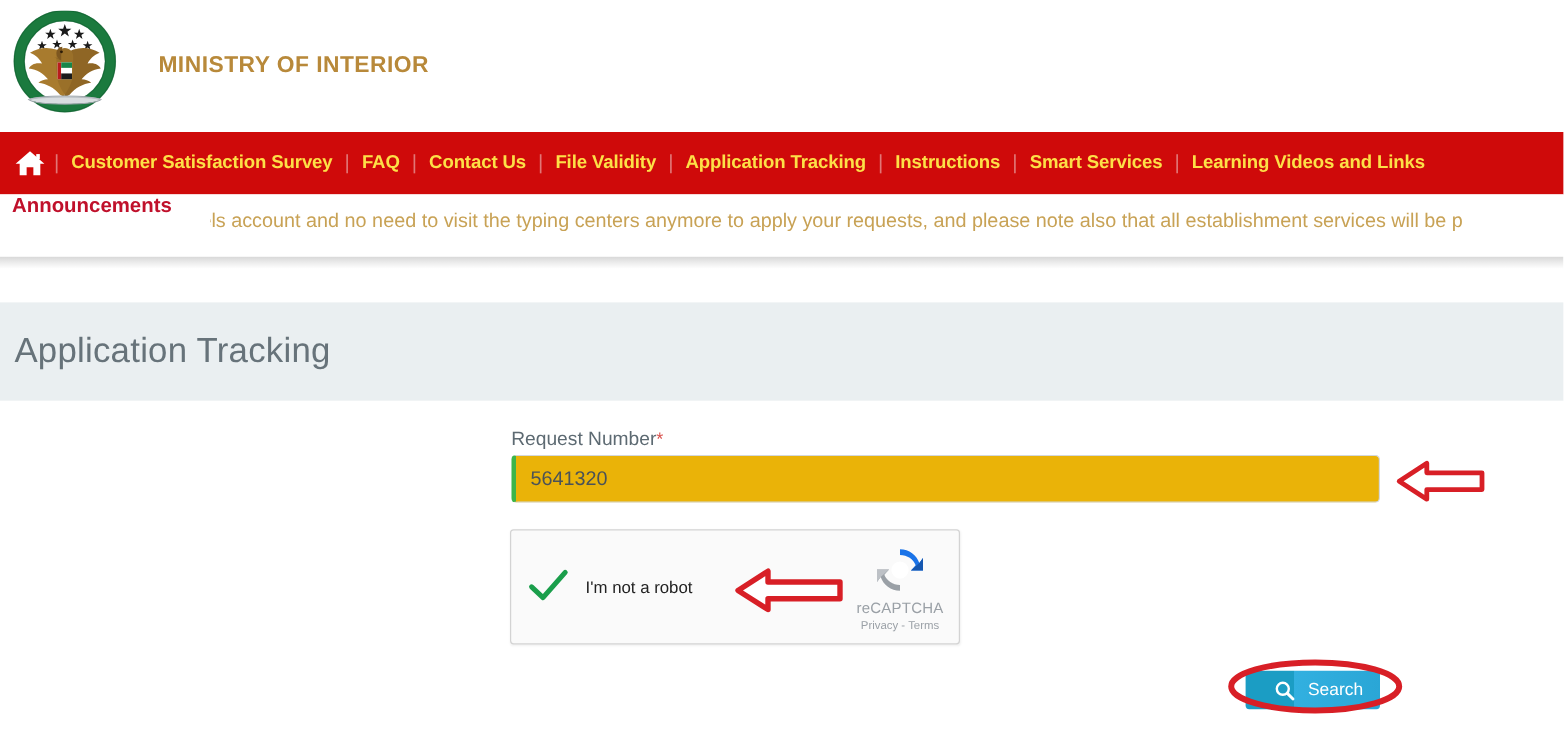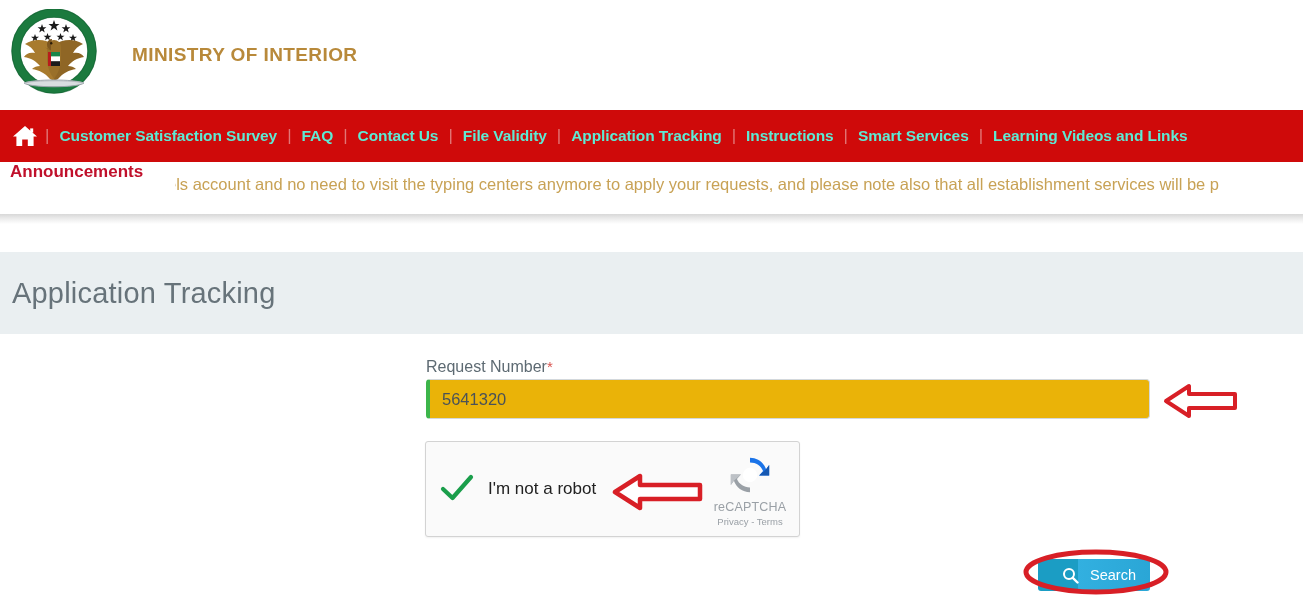--- a/index.html
+++ b/index.html
@@ -41,21 +41,21 @@
   .nav-home {
     width:44px; display:flex; align-items:center; justify-content:center;
     flex:none; padding-left:6px;
   }
   .nav-home svg { display:block; }
   .nav-sep {
     color:#e79a9a; font-size:17px; font-weight:400;
     padding:0 1px; flex:none; opacity:.75;
   }
   .nav-item {
-    color:#5eead4; font-weight:bold; font-size:15.5px;
+    color:#fde047; font-weight:bold; font-size:15.5px;
     padding:0 9px; white-space:nowrap; cursor:pointer; flex:none;
     letter-spacing:-0.1px;
   }
 
   
   .announce {
     position:absolute; top:162px; left:0; width:1303px; height:62px;
     background:#ffffff; overflow:hidden;
   }
   .announce-inner { display:flex; align-items:flex-start; height:40px; }
@@ -113,21 +113,21 @@
   .recaptcha {
     position:absolute; left:425px; top:107px;
     width:375px; height:96px;
     background:#fafafa;
     border:1px solid #d3d3d3;
     border-radius:3px;
     box-shadow:0 1px 2px rgba(0,0,0,.06);
     display:flex; align-items:center;
   }
   .rc-check { width:62px; display:flex; align-items:center; justify-content:center; flex:none; }
-  .rc-label { color:#222; font-size:17px; flex:1; }
+  .rc-label { color:#222; font-size:14px; flex:1; }
   .rc-brand {
     width:98px; flex:none; text-align:center;
     display:flex; flex-direction:column; align-items:center; justify-content:center;
   }
   .rc-logo { width:46px; height:46px; }
   .rc-name { color:#9aa0a6; font-size:12.5px; margin-top:2px; letter-spacing:.2px; }
   .rc-terms { color:#9aa0a6; font-size:9.5px; margin-top:2px; }
 
   
   .search-btn {

